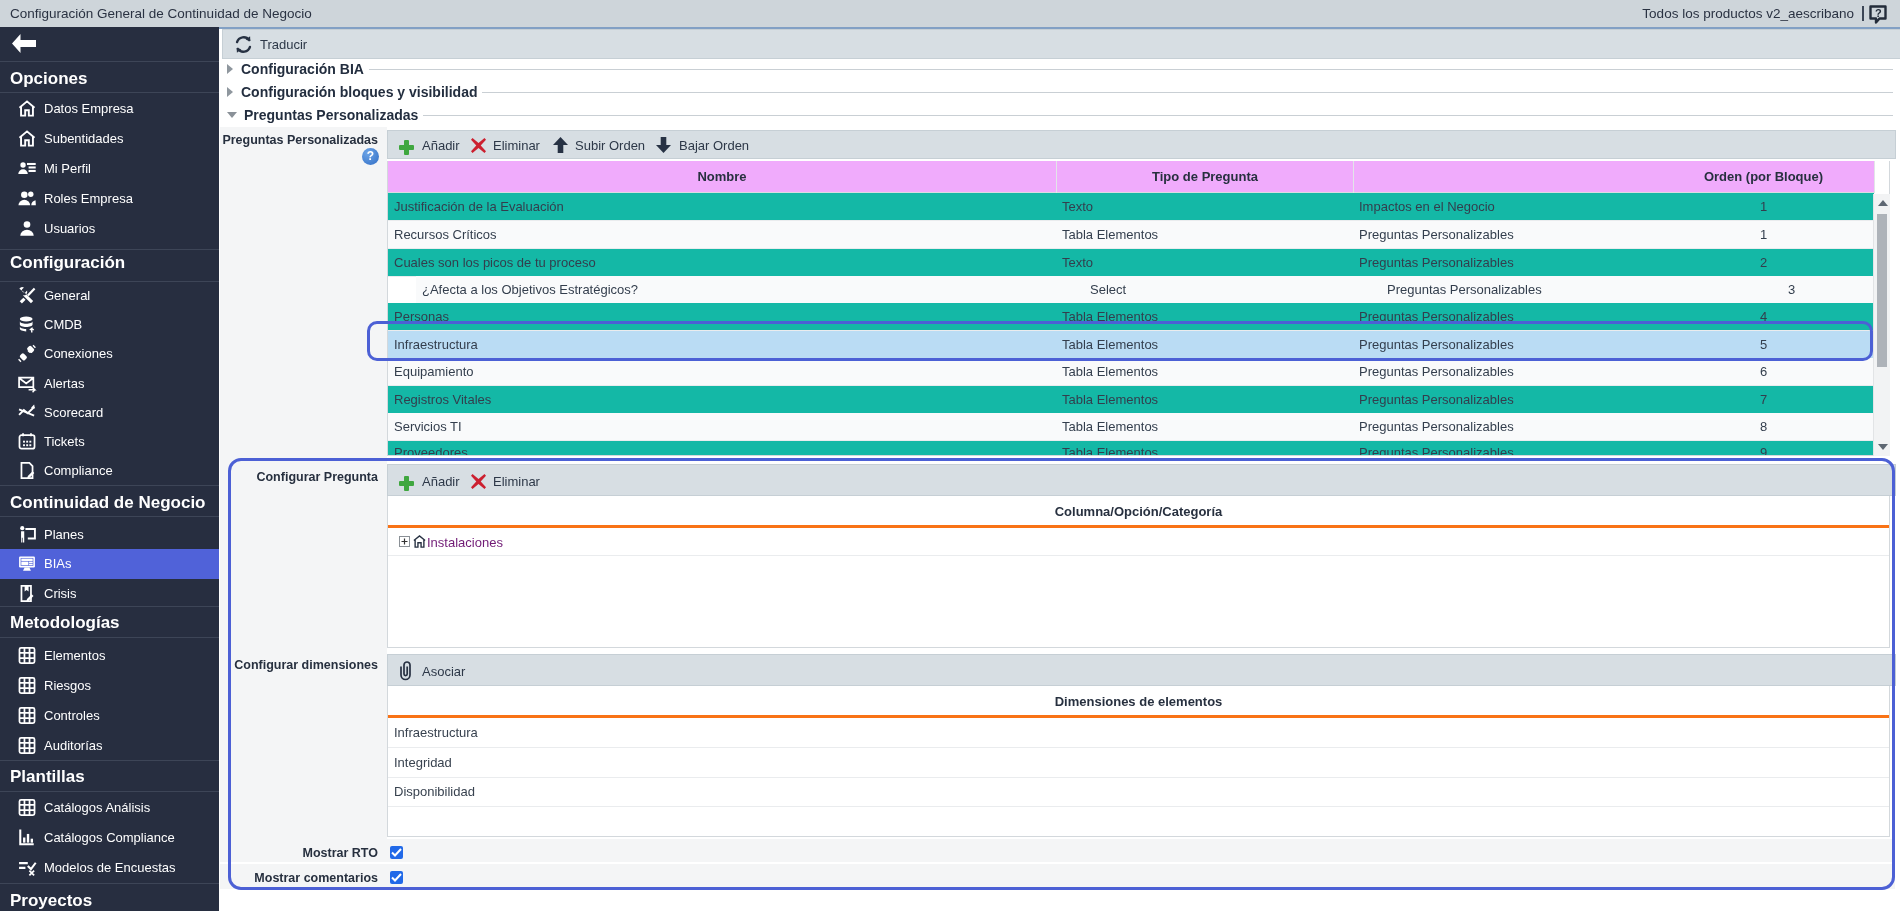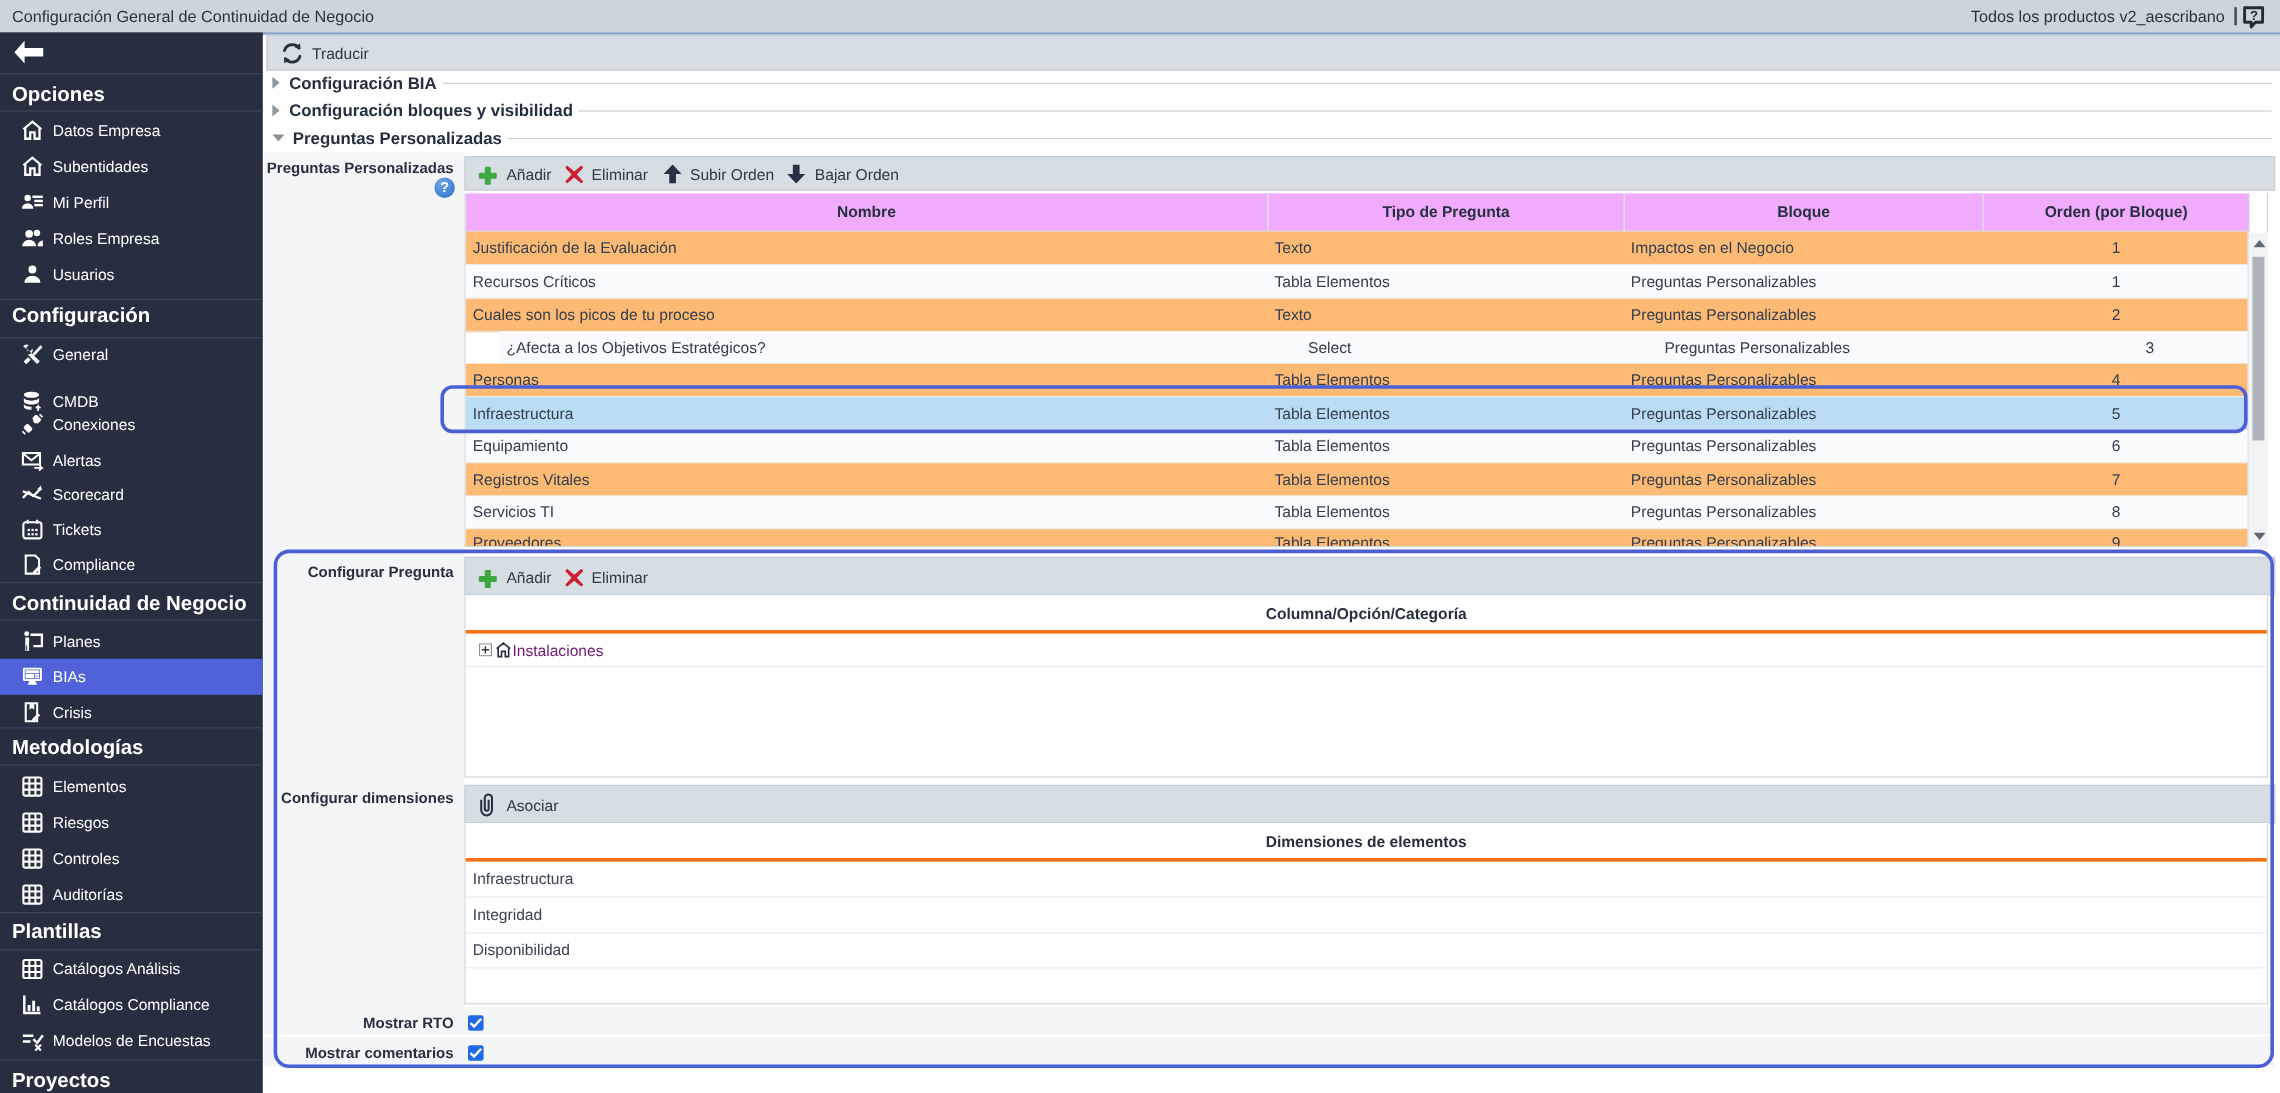--- a/index.html
+++ b/index.html
@@ -26,21 +26,21 @@
 .sechdr{position:absolute;font-size:14px;font-weight:bold;color:#232e3f;white-space:nowrap;display:flex;align-items:center;width:1666px;}
 .sechdr .line{flex:1;height:1px;background:#c9cfd4;margin-left:5px;}
 .tri-r{width:0;height:0;border-top:5px solid transparent;border-bottom:5px solid transparent;border-left:6px solid #8f979e;display:inline-block;}
 .tri-d{width:0;height:0;border-left:5px solid transparent;border-right:5px solid transparent;border-top:6px solid #8a9198;display:inline-block;}
 #labelcol{left:220px;top:127px;width:167px;height:716px;background:#f4f5f6;}
 .flabel{position:absolute;font-size:12.5px;font-weight:bold;color:#27303f;text-align:right;width:170px;white-space:nowrap;}
 
 #tbl{left:387px;top:161px;width:1503px;height:295px;border:1px solid #d3d8dc;border-top:none;box-sizing:border-box;background:#fff;overflow:hidden;}
 .thead{position:absolute;left:0;top:0;width:1487px;height:32px;background:#f0abfc;border-bottom:1px solid #d9dde1;border-right:1px solid #e2e5e8;box-sizing:border-box;}
 .th{position:absolute;top:0;line-height:31px;font-weight:bold;font-size:13px;color:#27303f;text-align:center;border-right:1px solid #e2e5e8;box-sizing:border-box;height:32px;}
-.trow{position:absolute;left:0;width:1486px;height:28px;border-bottom:1px solid #eaecee;box-sizing:border-box;font-size:13px;color:#333e4d;background:#fdba74;}
+.trow{position:absolute;left:0;width:1486px;height:28px;border-bottom:1px solid #eaecee;box-sizing:border-box;font-size:13px;color:#333e4d;background:#14b8a6;}
 .trow.alt{background:#f9fafb;}
 .trow .c1{position:absolute;left:6px;top:0;line-height:27px;}
 .trow .c2{position:absolute;left:674px;top:0;line-height:27px;}
 .trow .c3{position:absolute;left:971px;top:0;line-height:27px;}
 .trow .c4{position:absolute;left:1265px;width:221px;top:0;line-height:27px;text-align:center;}
 .trow.sel{background:#badcf4;}
 
 #sbar{left:1873px;top:194px;width:17px;height:262px;background:#f2f3f4;border-left:1px solid #e2e4e6;box-sizing:border-box;}
 #sbar .thumb{position:absolute;left:3px;top:20px;width:10px;height:153px;background:#aeb3b9;}
 #sbar .arr{position:absolute;left:4px;width:0;height:0;}
@@ -118,21 +118,20 @@
   <svg class="abs" style="left:268px;top:6px" width="15" height="16" viewBox="0 0 15 16">
       <path d="M7.5 16 L15 8 L10.3 8 L10.3 0 L4.7 0 L4.7 8 L0 8 Z" fill="#273244"></path>
     </svg>
   <span class="tbtxt abs" style="left:291px;top:7px;">Bajar Orden</span>
 </div>
 
 <div id="tbl" class="abs">
   <div class="thead">
     <div class="th" style="left:0;width:669px;">Nombre</div>
     <div class="th" style="left:669px;width:297px;">Tipo de Pregunta</div>
-    <div class="th" style="left:966px;width:299px;">Bloque</div>
     <div class="th" style="left:1265px;width:221px;border-right:none;">Orden (por Bloque)</div>
   </div>
   <div class="trow" style="top:32px;">
       <span class="c1">Justificación de la Evaluación</span>
       <span class="c2">Texto</span>
       <span class="c3">Impactos en el Negocio</span>
       <span class="c4">1</span>
     </div>
   <div class="trow alt" style="top:60px;">
       <span class="c1">Recursos Críticos</span>
@@ -312,21 +311,21 @@
     <span class="t">Usuarios</span>
   </div>
 <div class="sitem" style="top:281px">
     <svg width="20" height="19" viewBox="0 0 24 24">
       <path d="M2.3 3.4 a4.6 4.6 0 0 1 5.9 -1.5 L5.6 4.5 6.4 7.6 9.5 8.4 12.1 5.8 a4.6 4.6 0 0 1 -5.3 5.9 L17 21.9 19.8 19 8.5 7.9z" fill="#fff"></path>
       <path d="M20.6 2.2 l2 2 -8.5 8.9 -2-2z" fill="#fff"></path>
       <path d="M7.4 14.7 l2.8 2.8 -4.6 4.6 -2.8-2.8z" fill="#fff"></path>
     </svg>
     <span class="t">General</span>
   </div>
-<div class="sitem" style="top:320px">
+<div class="sitem" style="top:310px">
     <svg width="20" height="19" viewBox="0 0 24 24">
       <ellipse cx="11" cy="5" rx="8" ry="3.2" fill="#fff"></ellipse>
       <path d="M3 8 c0 1.8 3.6 3.2 8 3.2 s8-1.4 8-3.2 v4 c0 1.8 -3.6 3.2 -8 3.2 s-8 -1.4 -8 -3.2z" fill="#fff"></path>
       <path d="M3 14.5 c0 1.8 3.6 3.2 8 3.2 l0 3 c-4.4 0 -8 -1.4 -8 -3.2z" fill="#fff"></path>
       <path d="M18 22 v-5 l-2.5 2 M18 17 l2.5 2" stroke="#fff" stroke-width="1.8" fill="none"></path>
     </svg>
     <span class="t">CMDB</span>
   </div>
 <div class="sitem" style="top:339px">
     <svg width="20" height="19" viewBox="0 0 24 24">

